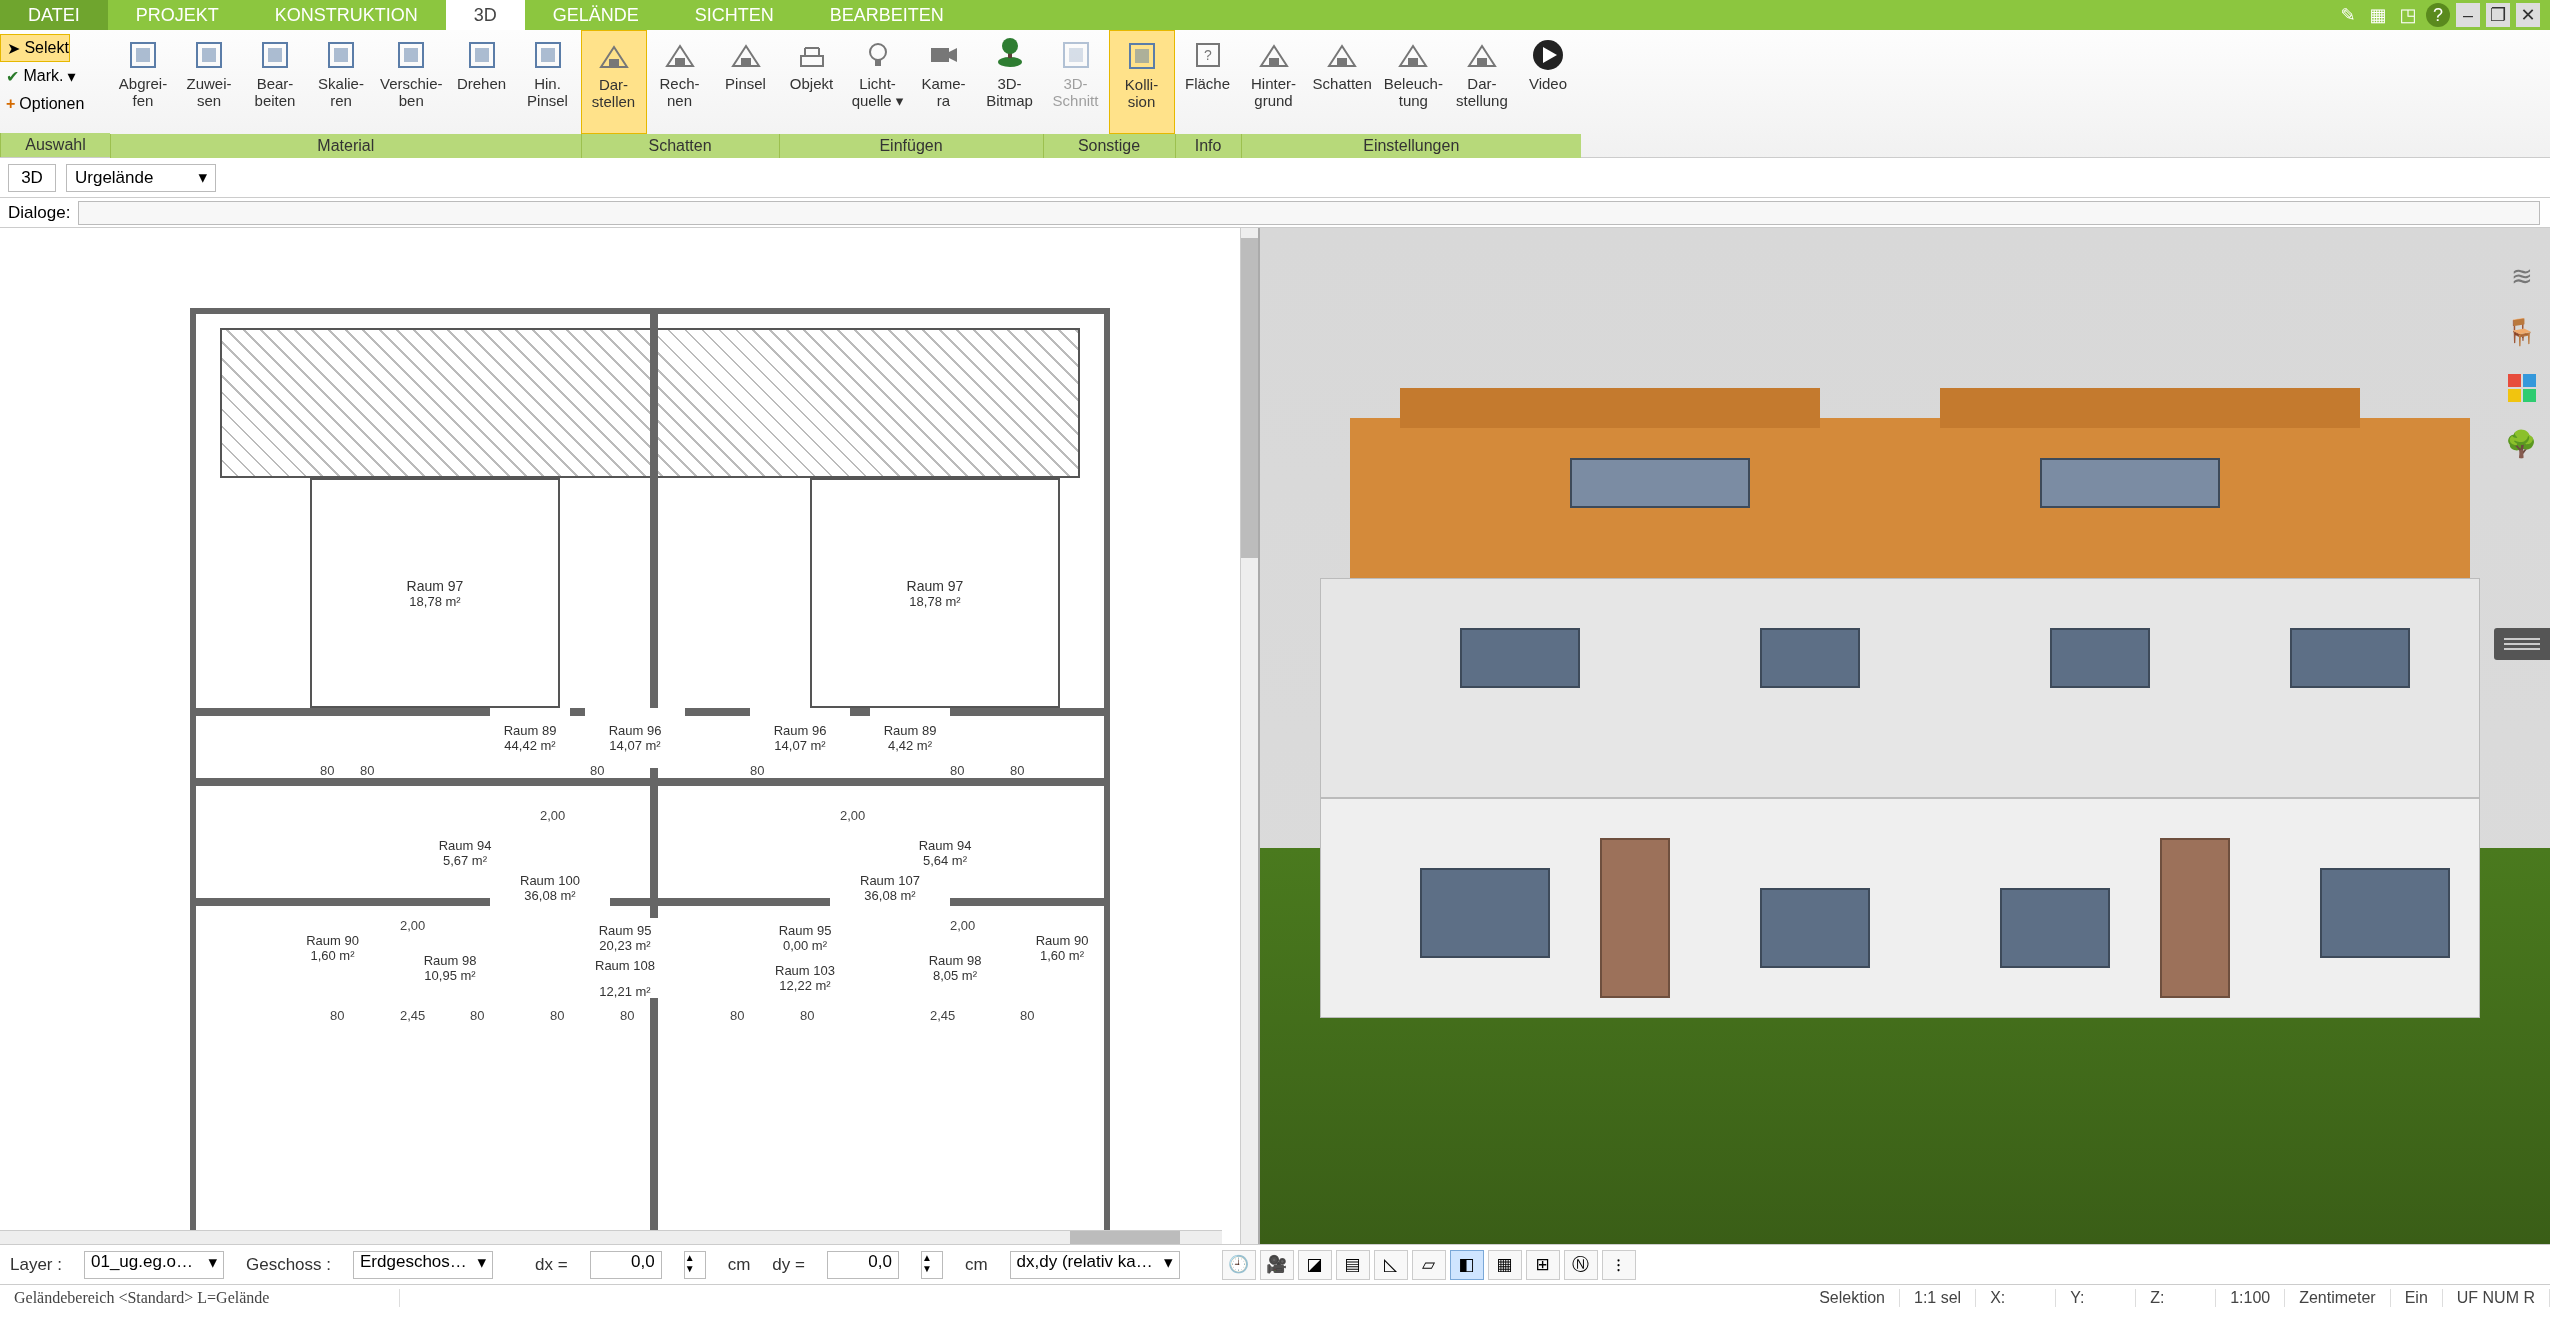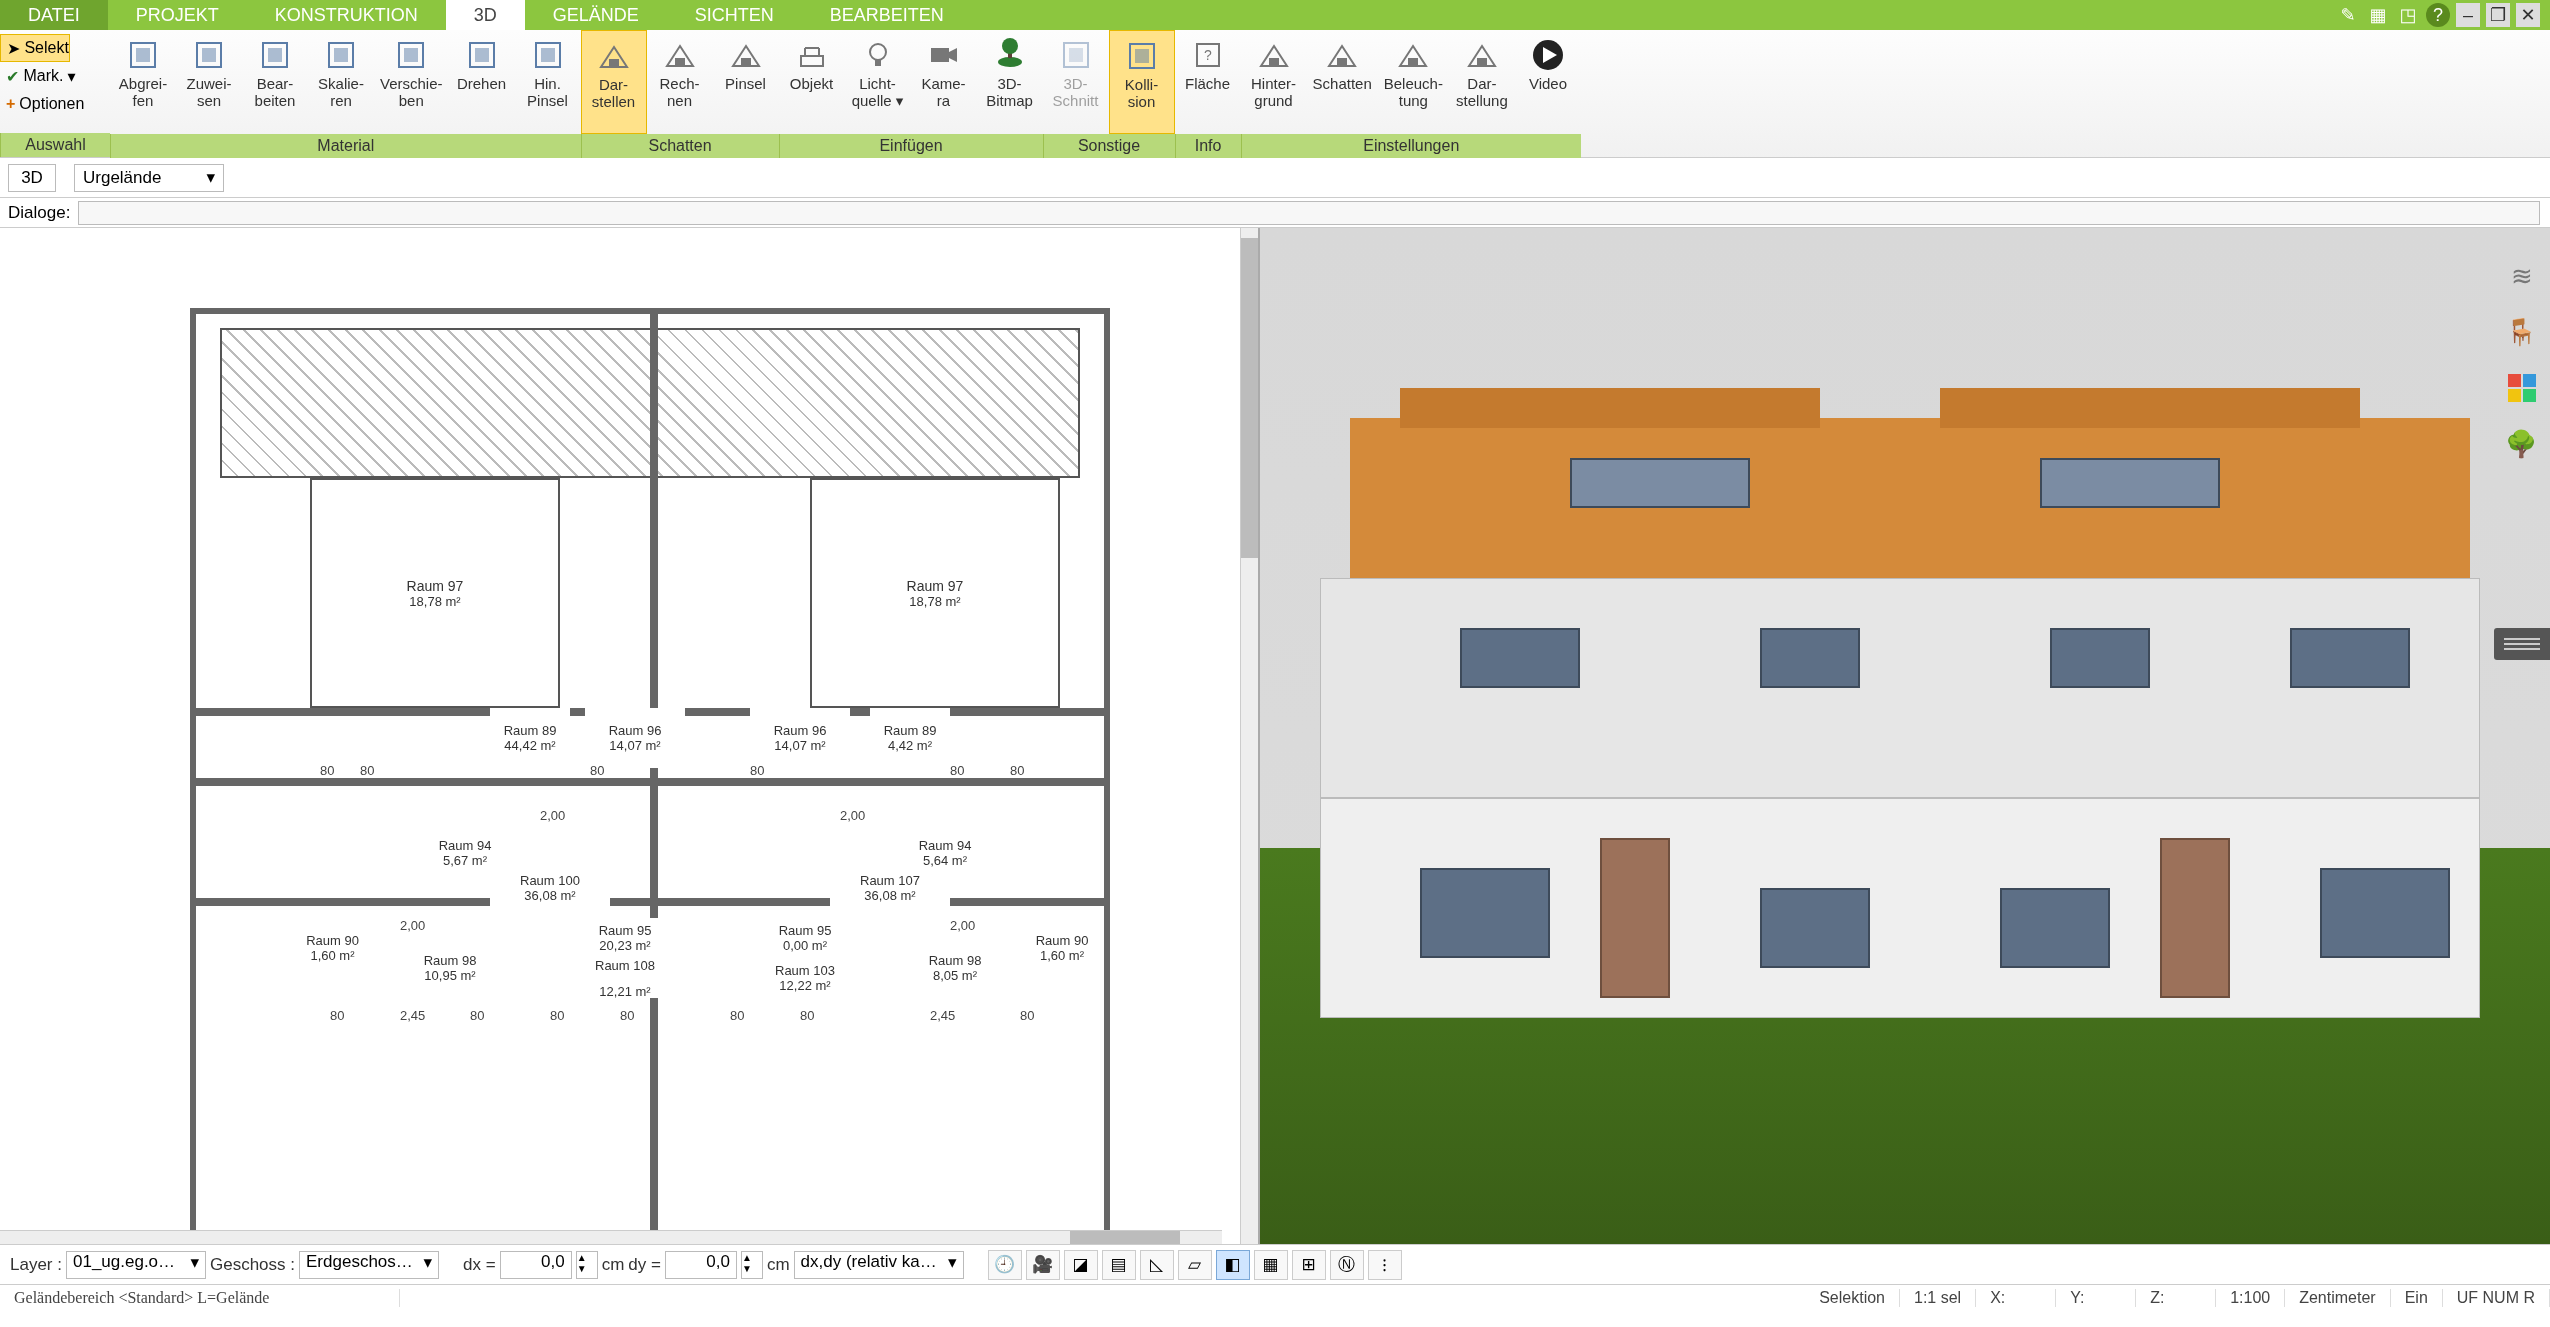--- a/index.html
+++ b/index.html
@@ -68,21 +68,21 @@
 .win{position:absolute; background:#5d6f86; border:2px solid #3d4a5a;}
 .door{position:absolute; background:#9c715a; border:2px solid #6e4f3e;}
 
 
 .rtbar{ position:absolute; right:0; top:0; width:56px; display:flex; flex-direction:column; align-items:center; gap:20px; padding-top:30px;}
 .rtbar span{ width:36px; height:36px; display:flex; align-items:center; justify-content:center; font-size:26px; color:#777; cursor:pointer;}
 .rt-grab{position:absolute; right:0; top:400px; width:56px; height:32px; background:#555; border-radius:3px 0 0 3px; display:flex; flex-direction:column; justify-content:center; gap:3px; padding:6px 10px;}
 .rt-grab i{height:2px;background:#ccc;}
 
 
-.btoolbar { height: 40px; border-top:1px solid #ccc; display:flex; align-items:center; padding:0 10px; gap:4px; font-size:17px; }
+.btoolbar { height: 40px; border-top:1px solid #ccc; display:flex; align-items:center; padding:0 10px; gap:22px; font-size:17px; }
 .btoolbar .lab{color:#333;}
 .btoolbar .inp{border:1px solid #bbb; height:28px; padding:0 6px; background:#fff; display:flex; }
 .btoolbar .spin{width:72px; justify-content:flex-end;}
 .btoolbar .combo{width:140px;}
 .btoolbar .icons{display:flex; gap:4px; margin-left:20px;}
 .btoolbar .icons span{width:34px;height:30px;border:1px solid #ccc; display:flex;align-items:center;justify-content:center; background:#f8f8f8;}
 .btoolbar .icons span.on{background:#cfe5ff;border-color:#7aa8d8;}
 
 
 .status { height: 26px; border-top:1px solid #ccc; display:flex; align-items:center; font-size:16px; color:#444; }
@@ -382,21 +382,21 @@
           </div>
           <div class="lbl">Video</div>
         </div>
       </div>
     <div class="title">Einstellungen</div>
   </div>
 </div>
 
 <div class="optbar">
   <div class="pill small">3D</div>
-  <div class="pill" style="width:150px;justify-content:space-between;margin-left:8px;">
+  <div class="pill" style="width:150px;justify-content:space-between;">
     <span>Urgelände</span>
     <span>▾</span>
   </div>
 </div>
 
 <div class="dlgbar">
   <span style="margin-right:8px;">Dialoge:</span>
   <div class="well"></div>
 </div>
 

